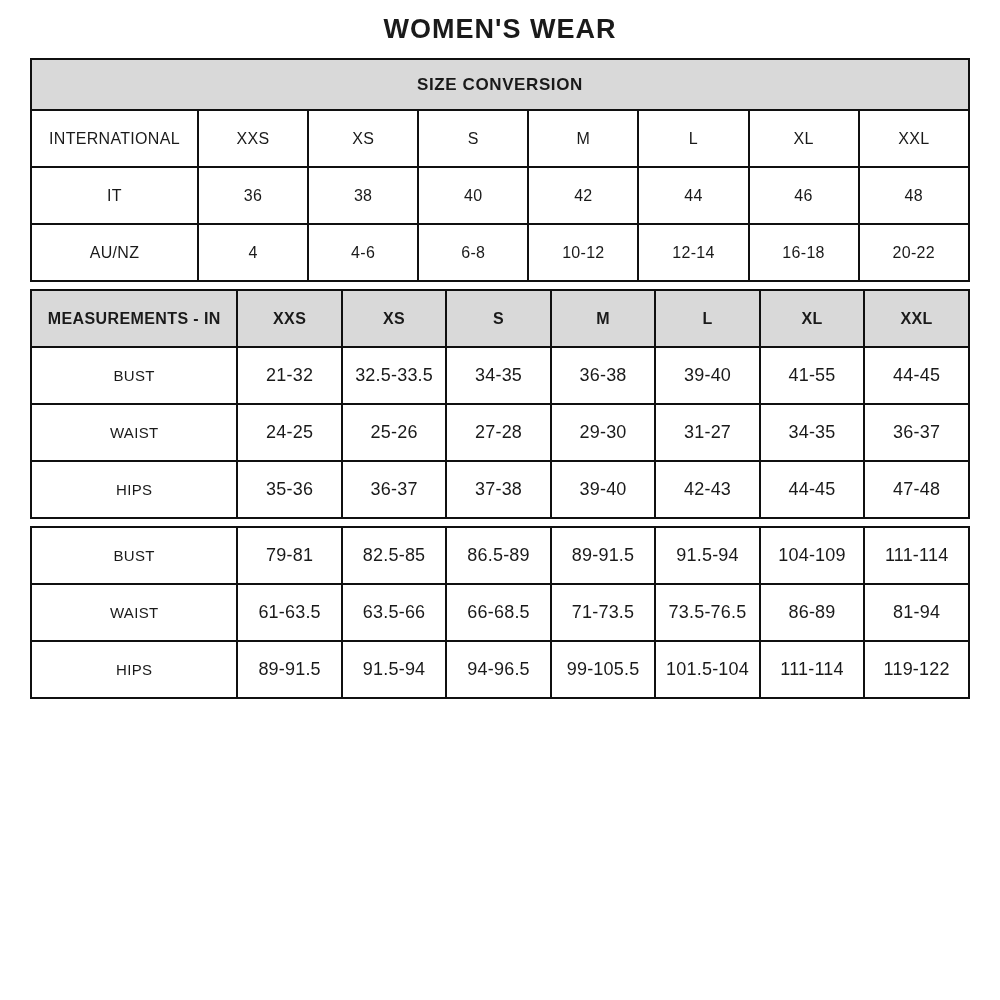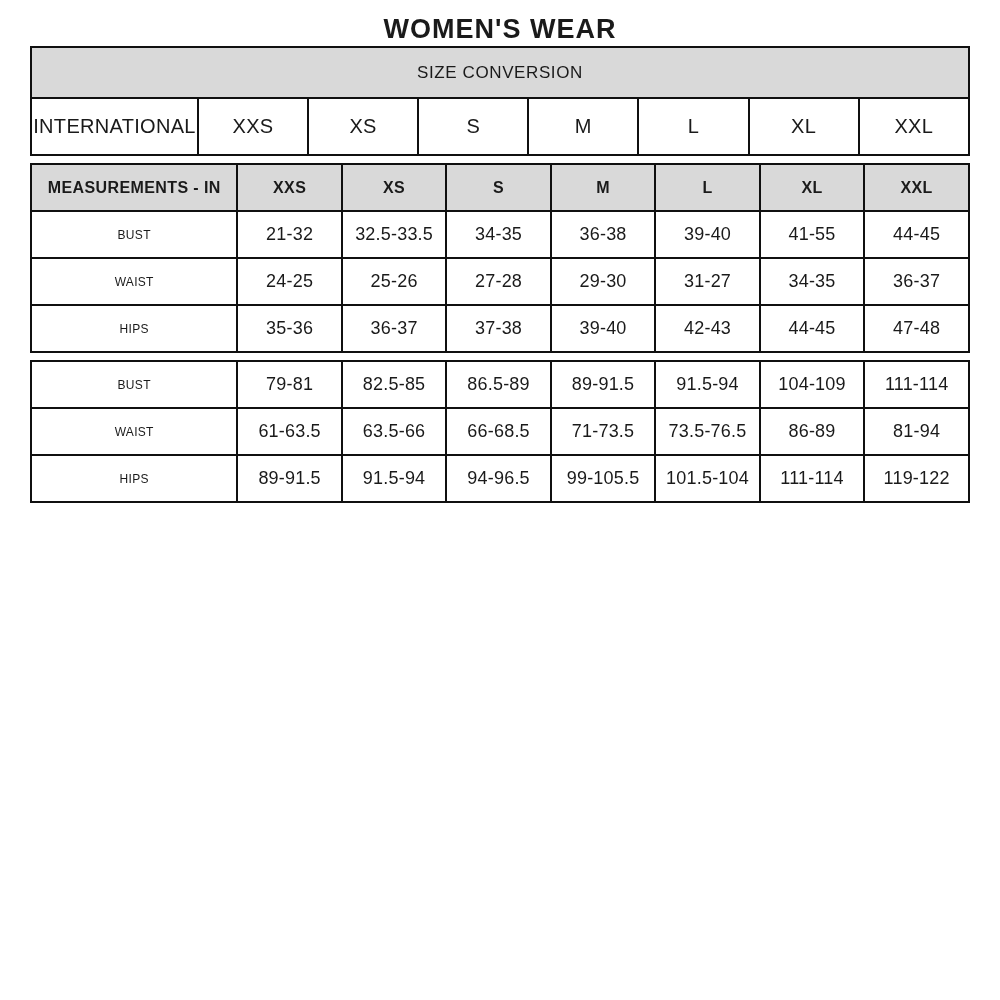--- a/index.html
+++ b/index.html
@@ -15,55 +15,55 @@
   .page {
     width: 940px;
     margin: 0 auto;
     padding-top: 14px;
   }
   .page-title {
     text-align: center;
     font-size: 27px;
     font-weight: 700;
     letter-spacing: 1px;
-    margin: 0 0 1px 0;
+    margin: 0 0 13px 0;
   }
   table {
     width: 100%;
     border-collapse: collapse;
     table-layout: fixed;
   }
   td {
     border: 2px solid #101010;
     text-align: center;
     vertical-align: middle;
     padding: 0;
     overflow: hidden;
     white-space: nowrap;
   }
   .table-block { margin-bottom: 7px; }
   
   .t1 tr { height: 57px; }
   .t1 tr.banner-row { height: 51px; }
   .t1 .banner {
     background: #d9d9d9;
-    font-weight: 400;
+    font-weight: 700;
     font-size: 17px;
     letter-spacing: 0.6px;
   }
-  .t1 td { font-size: 20px; letter-spacing: 0.3px; }
+  .t1 td { font-size: 16px; letter-spacing: 0.3px; }
   
-  .tm tr { height: 47px; }
+  .tm tr { height: 57px; }
   .tm .hdr {
     background: #d9d9d9;
     font-weight: 700;
     font-size: 16px;
     letter-spacing: 0.4px;
   }
-  .tm .row-label { font-size: 12px; letter-spacing: 0.3px; margin-left: 48px; }
+  .tm .row-label { font-size: 15px; letter-spacing: 0.3px; margin-left: 48px; }
   .tm .val { font-size: 18px; letter-spacing: 0.2px; }
 </style>
 </head>
 <body>
 
 <div class="page">
 
   <h1 class="page-title">WOMEN'S WEAR</h1>
 
   <div class="table-block">
@@ -84,20 +84,40 @@
       </tr>
       <tr>
         <td>INTERNATIONAL</td>
         <td>XXS</td>
         <td>XS</td>
         <td>S</td>
         <td>M</td>
         <td>L</td>
         <td>XL</td>
         <td>XXL</td>
+      </tr>
+      <tr>
+        <td>IT</td>
+        <td>36</td>
+        <td>38</td>
+        <td>40</td>
+        <td>42</td>
+        <td>44</td>
+        <td>46</td>
+        <td>48</td>
+      </tr>
+      <tr>
+        <td>AU/NZ</td>
+        <td>4</td>
+        <td>4-6</td>
+        <td>6-8</td>
+        <td>10-12</td>
+        <td>12-14</td>
+        <td>16-18</td>
+        <td>20-22</td>
       </tr>
     </tbody>
       </table>
   </div>
 
   <div class="table-block">
     <table class="tm">
       <colgroup>
         <col style="width:22%">
         <col style="width:11.14%">

